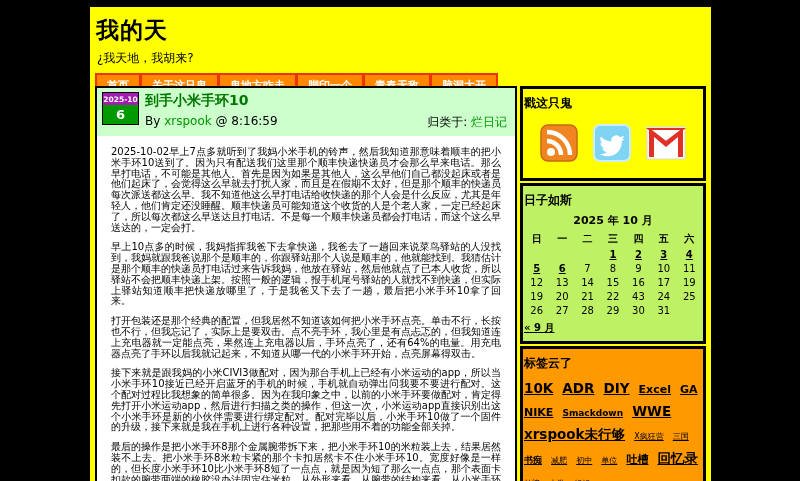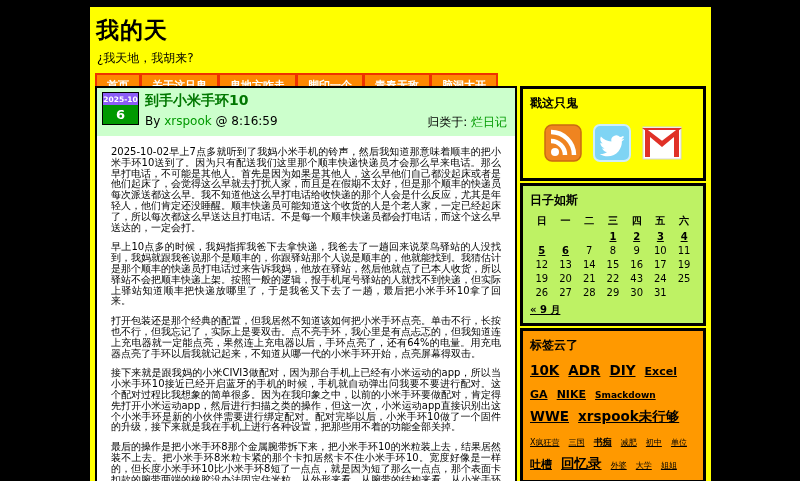--- a/index.html
+++ b/index.html
@@ -19,30 +19,30 @@
   
   .nav-bar{display:inline-flex;background:#ee3300;padding:2px;gap:3px;margin-left:5px;}
   .nav-btn{background:#ff8800;color:#fff;font-size:11px;font-weight:bold;
     padding:3px 10px;cursor:pointer;white-space:nowrap;}
   
   .columns{position:absolute;left:5px;top:79px;right:2px;display:flex;align-items:flex-start;}
   
   .post-box{width:422px;background:#fff;border:2px solid #000;box-sizing:border-box;}
   .post-header{background:#ccffcc;position:relative;padding:4px 8px 5px 48px;min-height:36px;}
   .date-badge{position:absolute;left:5px;top:4px;width:35px;border:1px solid #000;}
-  .date-badge .m{background:#8b5cf6;color:#fff;font-size:7.5px;font-weight:bold;text-align:center;padding:1.5px 0;}
+  .date-badge .m{background:#a21caf;color:#fff;font-size:7.5px;font-weight:bold;text-align:center;padding:1.5px 0;}
   .date-badge .d{background:#009900;color:#fff;font-size:13px;font-weight:bold;text-align:center;padding:2px 0;}
   .post-title{margin:0;font-size:14px;font-weight:bold;color:#007700;}
   .byline-row{display:flex;justify-content:space-between;font-size:12px;color:#000;margin-top:4px;}
   .byline a,.cat a{color:#009900;text-decoration:none;cursor:pointer;}
   .post-body{padding:2px 10px 10px 10px;}
   .post-body p{font-size:10px;line-height:10.8px;color:#000;text-align:justify;margin:9px 4px;}
   
   .sidebar{width:186px;margin-left:3px;display:flex;flex-direction:column;}
-  .side-box{border:3px solid #000;margin-bottom:2px;padding:6px 7px;box-sizing:border-box;}
+  .side-box{border:3px solid #000;margin-bottom:2px;padding:6px 1px;box-sizing:border-box;}
   .side-box h3{margin:0 0 4px 0;font-size:12px;font-weight:bold;color:#000;}
   .box-follow{background:#ffff00;}
   .box-calendar{background:#bef264;}
   .box-tags{background:#ff9900;}
   
   .icons-row{display:flex;justify-content:space-around;align-items:center;padding:8px 8px 10px 8px;}
   .icons-row svg{cursor:pointer;}
   
   .cal-title{text-align:center;font-size:11px;font-weight:bold;margin:2px 0 3px 0;}
   table.cal{width:100%;border-collapse:collapse;}
@@ -126,20 +126,21 @@
           <svg width="40" height="36" viewBox="0 0 40 36">
             <rect x="1" y="2" width="38" height="32" fill="#fff" stroke="#d6d6d6" stroke-width="1"></rect>
             <path d="M3 4 L3 32 L8 32 L8 12 L20 22 L32 12 L32 32 L37 32 L37 4 L20 17 Z" fill="#e03127"></path>
             <path d="M3 4 L20 17 L37 4 Z" fill="none" stroke="#e03127" stroke-width="2"></path>
           </svg>
         </div>
       </section>
 
       <section class="side-box box-calendar">
         <h3>日子如斯</h3>
+        <div class="cal-title">2025 年 10 月</div>
         <table class="cal">
           <thead>
               <tr>
                 <th>日</th>
                 <th>一</th>
                 <th>二</th>
                 <th>三</th>
                 <th>四</th>
                 <th>五</th>
                 <th>六</th>

